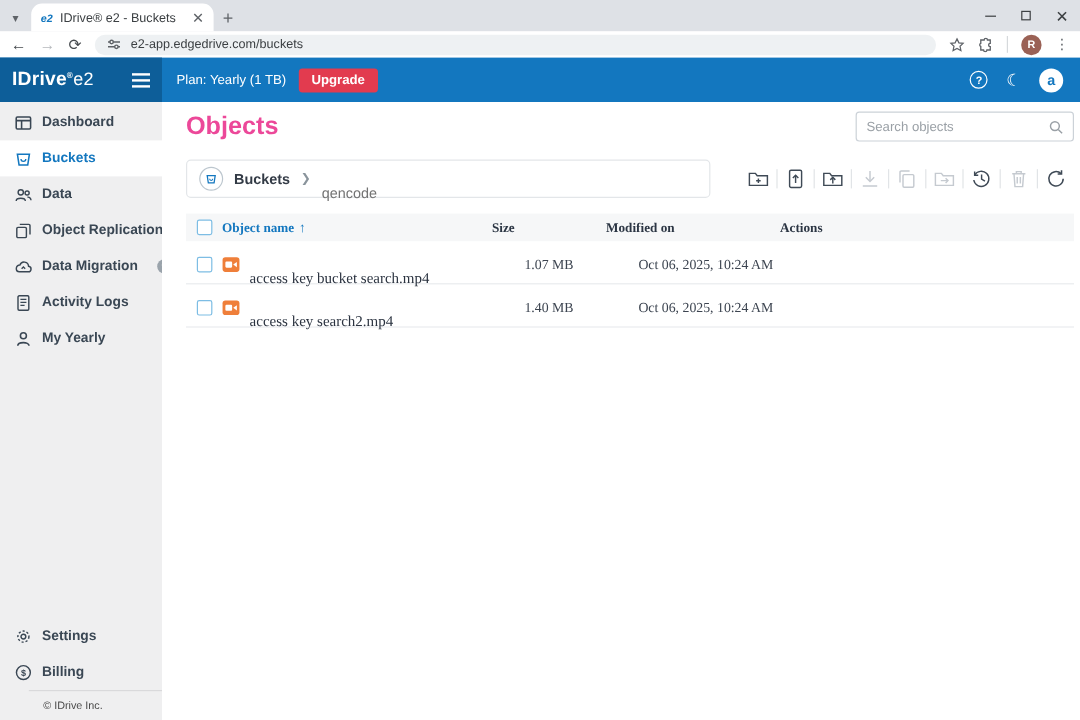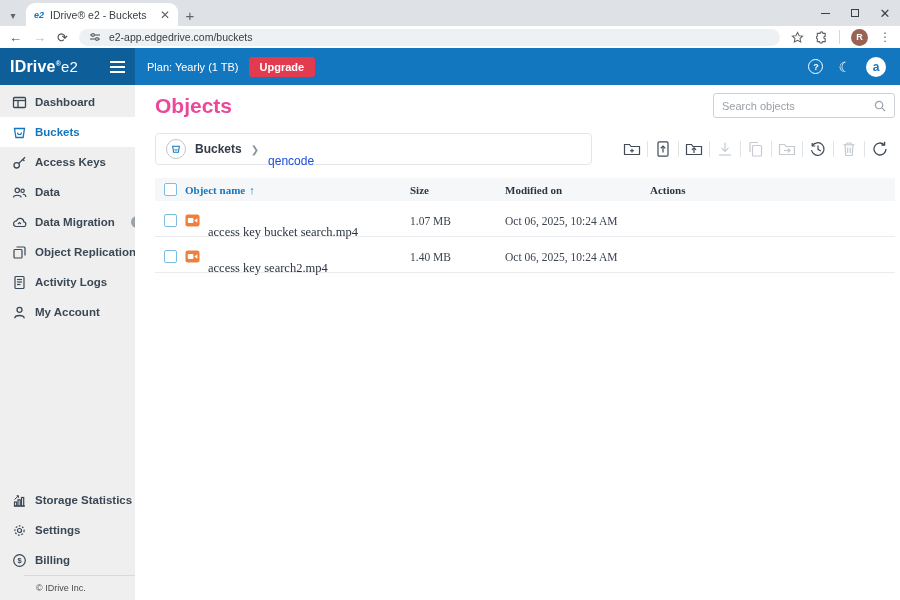--- a/index.html
+++ b/index.html
@@ -66,38 +66,38 @@
   .search-box { width:182px; height:25px; border:1px solid #ccd2d8; border-radius:3px; display:flex; align-items:center; padding:0 8px; gap:2px; background:#fff; }
   .search-box input { border:none; outline:none; flex:1; font-family:inherit; font-size:11px; color:#333; min-width:0; background:transparent; }
   .search-box input::placeholder { color:#9aa0a6; }
   .search-icon { color:#9aa0a6; flex:0 0 auto; }
 
   .crumb-row { margin-top:15px; display:flex; align-items:center; }
   .crumb-box { flex:1; max-width:437px; height:32px; border:1px solid #e3e6e9; border-radius:4px; display:flex; align-items:center; gap:9px; padding:0 10px; margin-right:12px; }
   .crumb-circle { width:20px; height:20px; border:1px solid #bcc6ce; border-radius:50%; display:flex; align-items:center; justify-content:center; color:#1377bf; cursor:pointer; }
   .crumb-root { font-size:12px; font-weight:700; color:#333b46; cursor:pointer; }
   .crumb-sep { color:#8a949c; font-size:10px; }
-  .crumb-current { font-size:12px; color:#1d4ed8; cursor:pointer;margin-top:24px; }
+  .crumb-current { font-size:12px; color:#737373; cursor:pointer;margin-top:24px; }
   .toolbar { margin-left:auto; display:flex; align-items:center; }
   .tool { width:30px; height:24px; display:flex; align-items:center; justify-content:center; color:#3f4a56; cursor:pointer; background:none; border:none; padding:0; }
   .tool.disabled { color:#c5cad0; cursor:default; }
   .tool-sep { width:1px; height:16px; background:#e1e4e7; }
 
   .obj-table { margin-top:13px; }
   .thead, .trow { display:grid; grid-template-columns:30px 225px 95px 145px 1fr; align-items:center;font-family:Liberation Serif, serif; }
   .thead { height:23px; background:#f6f7f8; font-size:11px; font-weight:700; color:#2c3644; }
   .th-name { color:#1377bf; display:flex; align-items:center; gap:4px; cursor:pointer; }
   .sort-arrow { font-size:11px; font-weight:700; color:#1377bf; }
   .trow { height:36px; border-bottom:1px solid #e9ebee; font-size:12.5px; color:#2b3340; }
   .cell-cb { display:flex; justify-content:center; }
   .cb { width:13px; height:13px; border:1.5px solid #7dbde4; border-radius:2px; background:#fff; cursor:pointer; }
   .cell-name { display:flex; align-items:center; gap:8px; min-width:0; }
   .file-icon { flex:0 0 auto; }
   .file-name { white-space:nowrap; overflow:hidden; text-overflow:ellipsis; cursor:pointer;margin-top:24px; }
-  .cell-size, .cell-mod { font-size:11.5px; color:#3c4450; }
+  .cell-size, .cell-mod { font-size:11.5px; color:#3c4450;margin-left:27px; }
 </style>
 </head>
 <body>
 
 <div class="tabstrip">
   <div class="tab-search">▾</div>
   <div class="tab">
     <span class="tab-favicon">e2</span>
     <span class="tab-title">IDrive® e2 - Buckets</span>
     <span class="tab-close">✕</span>
@@ -182,64 +182,54 @@
     <div class="nav-item active">
       <span class="nav-icon">
         <svg width="15" height="15" viewBox="0 0 15 15" fill="none" stroke="currentColor" stroke-width="1.3">
           <path d="M2.5 3.5 h10 l-1.4 9 h-7.2 z"></path>
             <path d="M5.5 7.5 a2 2 0 0 0 4 0" stroke-width="1.1"></path>
         </svg>
       </span>
       <span class="nav-label">Buckets</span>
     </div>
 
-    <div class="nav-item">
-      <span class="nav-icon">
-        <svg width="15" height="15" viewBox="0 0 15 15" fill="none" stroke="currentColor" stroke-width="1.3">
-          <circle cx="4.7" cy="10.3" r="2.7"></circle>
-            <line x1="6.8" y1="8.4" x2="13" y2="2.2"></line>
-            <line x1="10.8" y1="4.4" x2="12.4" y2="6"></line>
-        </svg>
-      </span>
-      <span class="nav-label">Access Keys</span>
-    </div>
 
     <div class="nav-item">
       <span class="nav-icon">
         <svg width="15" height="15" viewBox="0 0 15 15" fill="none" stroke="currentColor" stroke-width="1.2">
           <circle cx="5.3" cy="5.3" r="2.2"></circle>
             <path d="M1.5 12.5 c0-3 7.6-3 7.6 0"></path>
           <circle cx="10.6" cy="5.8" r="1.7"></circle>
             <path d="M10.8 9.3 c2-.3 3 1.1 3 2.6"></path>
         </svg>
       </span>
       <span class="nav-label">Data</span>
     </div>
 
     <div class="nav-item">
       <span class="nav-icon">
         <svg width="15" height="15" viewBox="0 0 15 15" fill="none" stroke="currentColor" stroke-width="1.2">
+          <rect x="2" y="4.5" width="8" height="8.5" rx="1"></rect>
+            <path d="M4.5 2 h7.5 a1 1 0 0 1 1 1 v7.5"></path>
+        </svg>
+      </span>
+      <span class="nav-label">Object Replication</span>
+      <span class="badge-new">NEW</span>
+      <span class="help-dot">?</span>
+    </div>
+
+    <div class="nav-item">
+      <span class="nav-icon">
+        <svg width="15" height="15" viewBox="0 0 15 15" fill="none" stroke="currentColor" stroke-width="1.2">
           <path d="M4.2 11.5 a2.8 2.8 0 0 1 .4-5.6 a3.7 3.7 0 0 1 7.2 1 a2.3 2.3 0 0 1 -.5 4.6 z"></path>
           <path d="M6 9 l1.5-1.5 1.5 1.5" stroke-width="1.1"></path>
         </svg>
       </span>
       <span class="nav-label">Data Migration</span>
       <span class="nav-flex"></span>
-      <span class="help-dot">?</span>
-    </div>
-
-    <div class="nav-item">
-      <span class="nav-icon">
-        <svg width="15" height="15" viewBox="0 0 15 15" fill="none" stroke="currentColor" stroke-width="1.2">
-          <rect x="2" y="4.5" width="8" height="8.5" rx="1"></rect>
-            <path d="M4.5 2 h7.5 a1 1 0 0 1 1 1 v7.5"></path>
-        </svg>
-      </span>
-      <span class="nav-label">Object Replication</span>
-      <span class="badge-new">NEW</span>
       <span class="help-dot">?</span>
     </div>
 
     <div class="nav-item">
       <span class="nav-icon">
         <svg width="15" height="15" viewBox="0 0 15 15" fill="none" stroke="currentColor" stroke-width="1.2">
           <rect x="3" y="1.5" width="9" height="12" rx="1"></rect>
             <line x1="5" y1="4.5" x2="10" y2="4.5"></line>
             <line x1="5" y1="7" x2="10" y2="7"></line>
             <line x1="5" y1="9.5" x2="8.5" y2="9.5"></line>
@@ -248,36 +238,24 @@
       <span class="nav-label">Activity Logs</span>
     </div>
 
     <div class="nav-item">
       <span class="nav-icon">
         <svg width="15" height="15" viewBox="0 0 15 15" fill="none" stroke="currentColor" stroke-width="1.3">
           <circle cx="7.5" cy="4.8" r="2.5"></circle>
             <path d="M2.8 13.2 c0-3.6 9.4-3.6 9.4 0"></path>
         </svg>
       </span>
-      <span class="nav-label">My Account</span>
+      <span class="nav-label">My Yearly</span>
     </div>
 
     <div class="sidebar-bottom">
-      <div class="nav-item">
-        <span class="nav-icon">
-          <svg width="15" height="15" viewBox="0 0 15 15" fill="none" stroke="currentColor" stroke-width="1.2">
-            <line x1="2" y1="13" x2="13" y2="13"></line>
-              <rect x="2.5" y="9" width="2.2" height="4"></rect>
-              <rect x="6" y="6.8" width="2.2" height="6.2"></rect>
-              <rect x="9.5" y="4.5" width="2.2" height="8.5"></rect>
-              <path d="M2.5 6.5 L6.5 2.8 M6.5 2.8 h-2 M6.5 2.8 v2" stroke-width="1"></path>
-          </svg>
-        </span>
-        <span class="nav-label">Storage Statistics</span>
-      </div>
       <div class="nav-item">
         <span class="nav-icon">
           <svg width="15" height="15" viewBox="0 0 15 15" fill="none" stroke="currentColor" stroke-width="1.2">
             <circle cx="7.5" cy="7.5" r="2"></circle>
               <circle cx="7.5" cy="7.5" r="4.6" stroke-dasharray="1.8 1.6"></circle>
           </svg>
         </span>
         <span class="nav-label">Settings</span>
       </div>
       <div class="nav-item">

